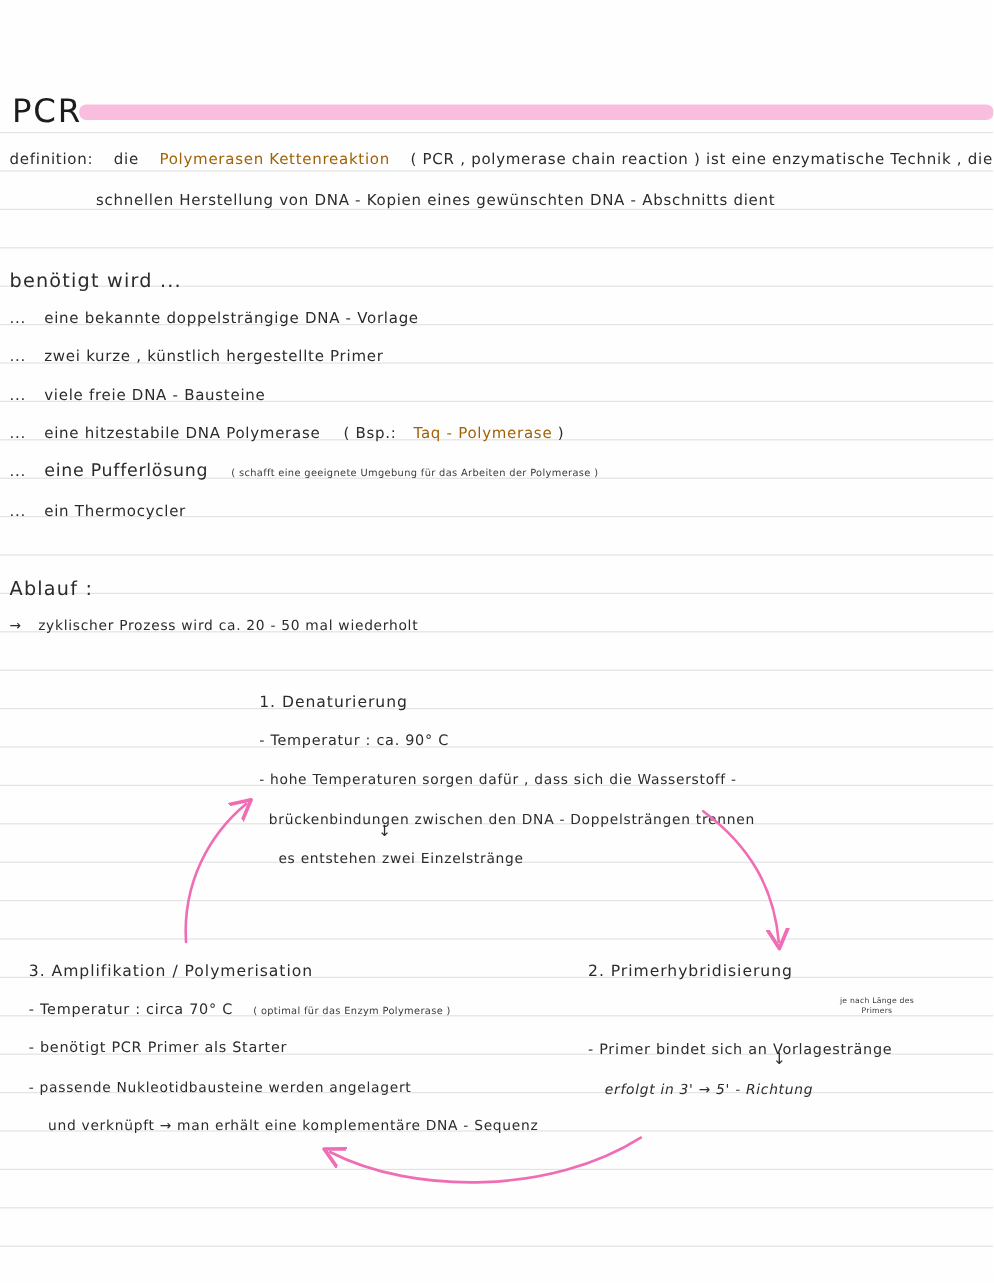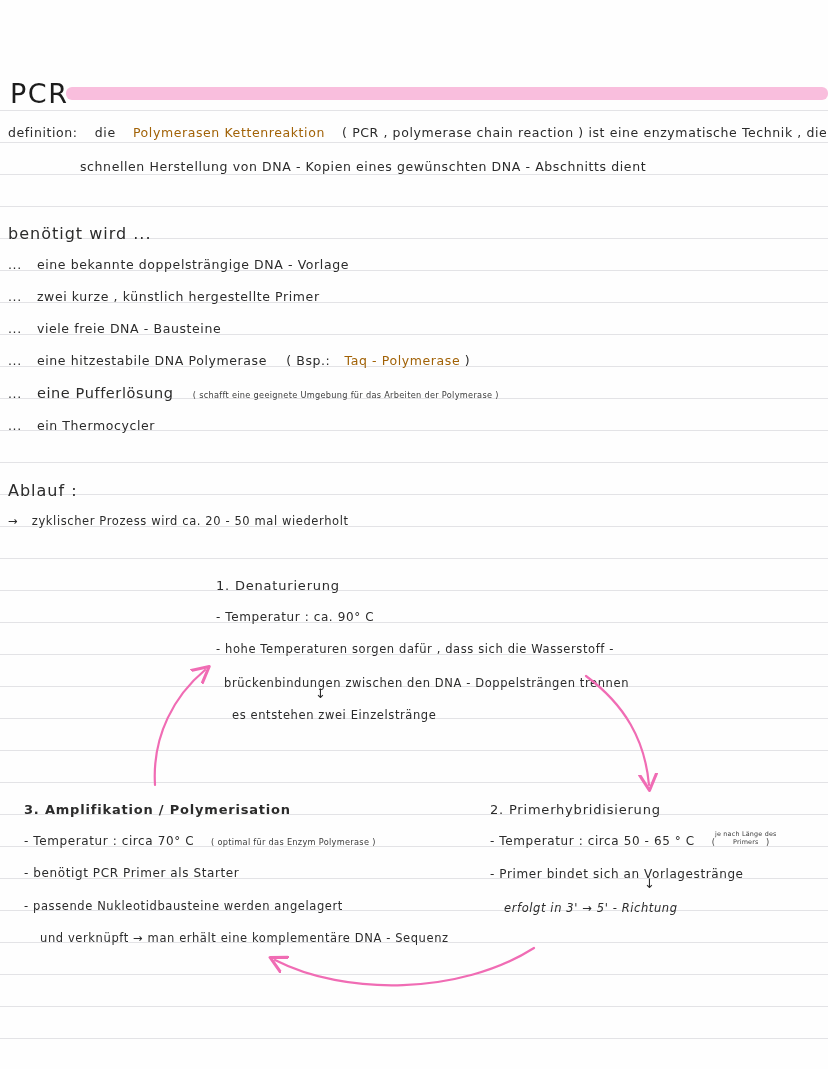--- a/index.html
+++ b/index.html
@@ -182,39 +182,32 @@
     <span>zyklischer  Prozess  wird  ca.  20 - 50  mal  wiederholt</span>
   </div>
 
   <div class="hw step-head" style="left:216px; top:578px;">1.  Denaturierung</div>
   <div class="hw body-text" style="left:216px; top:610px; font-size:12px;">-  Temperatur :  ca.   90° C</div>
   <div class="hw body-text" style="left:216px; top:642px; font-size:11.5px;">-  hohe Temperaturen  sorgen  dafür , dass  sich  die  Wasserstoff -</div>
   <div class="hw body-text" style="left:224px; top:676px; font-size:11.5px;">brückenbindungen  zwischen  den   DNA - Doppelsträngen   trennen</div>
   <div class="down-arrow" style="left:315px; top:686px;">↓</div>
   <div class="hw body-text" style="left:232px; top:708px; font-size:11.5px;">es  entstehen  zwei  Einzelstränge</div>
 
-  <div class="hw step-head" style="left:24px; top:802px;font-weight:bold;">3.  Amplifikation / Polymerisation</div>
+  <div class="hw step-head" style="left:24px; top:802px;">3.  Amplifikation / Polymerisation</div>
   <div class="hw body-text" style="left:24px; top:834px; font-size:12px;">
     <span>-  Temperatur :  circa   70° C</span>
     <span class="word-gap" style="width:8px;"></span>
     <span class="small-note">( optimal  für  das  Enzym  Polymerase )</span>
   </div>
   <div class="hw body-text" style="left:24px; top:866px; font-size:12px;">-  benötigt   PCR  Primer   als   Starter</div>
   <div class="hw body-text" style="left:24px; top:899px; font-size:11.5px;text-align:center;">-   passende  Nukleotidbausteine  werden  angelagert</div>
   <div class="hw body-text" style="left:40px; top:931px; font-size:11.5px;">und   verknüpft  →   man  erhält  eine  komplementäre   DNA - Sequenz</div>
 
   <div class="hw step-head" style="left:490px; top:802px;">2.  Primerhybridisierung</div>
-  <div class="hw body-text" style="left:490px; top:834px; font-size:12px;">
-    <span>-  Temperatur :   circa    50 - 65 ° C</span>
-    <span class="word-gap" style="width:8px;"></span>
-    <span class="small-note">(</span>
-    <span class="word-gap" style="width:42px;"></span>
-    <span class="small-note">)</span>
-  </div>
-  <div class="stacked-note" style="left:700px; top:831px;margin-left:15px;">
+  <div class="stacked-note" style="left:700px; top:831px;">
     <div>je   nach   Länge   des</div>
     <div>Primers</div>
   </div>
   <div class="hw body-text" style="left:490px; top:867px; font-size:12px;">-   Primer  bindet  sich  an   Vorlagestränge</div>
   <div class="down-arrow" style="left:644px; top:876px;">↓</div>
   <div class="hw body-text" style="left:504px; top:901px; font-size:11.5px;font-style:italic;">erfolgt  in   3' → 5' -  Richtung</div>
 
   <svg class="arrow-layer" width="828" height="1069" viewBox="0 0 828 1069">
     <defs>
       <marker id="ah" markerWidth="9" markerHeight="9" refX="5" refY="4.5" orient="auto" markerUnits="strokeWidth">

